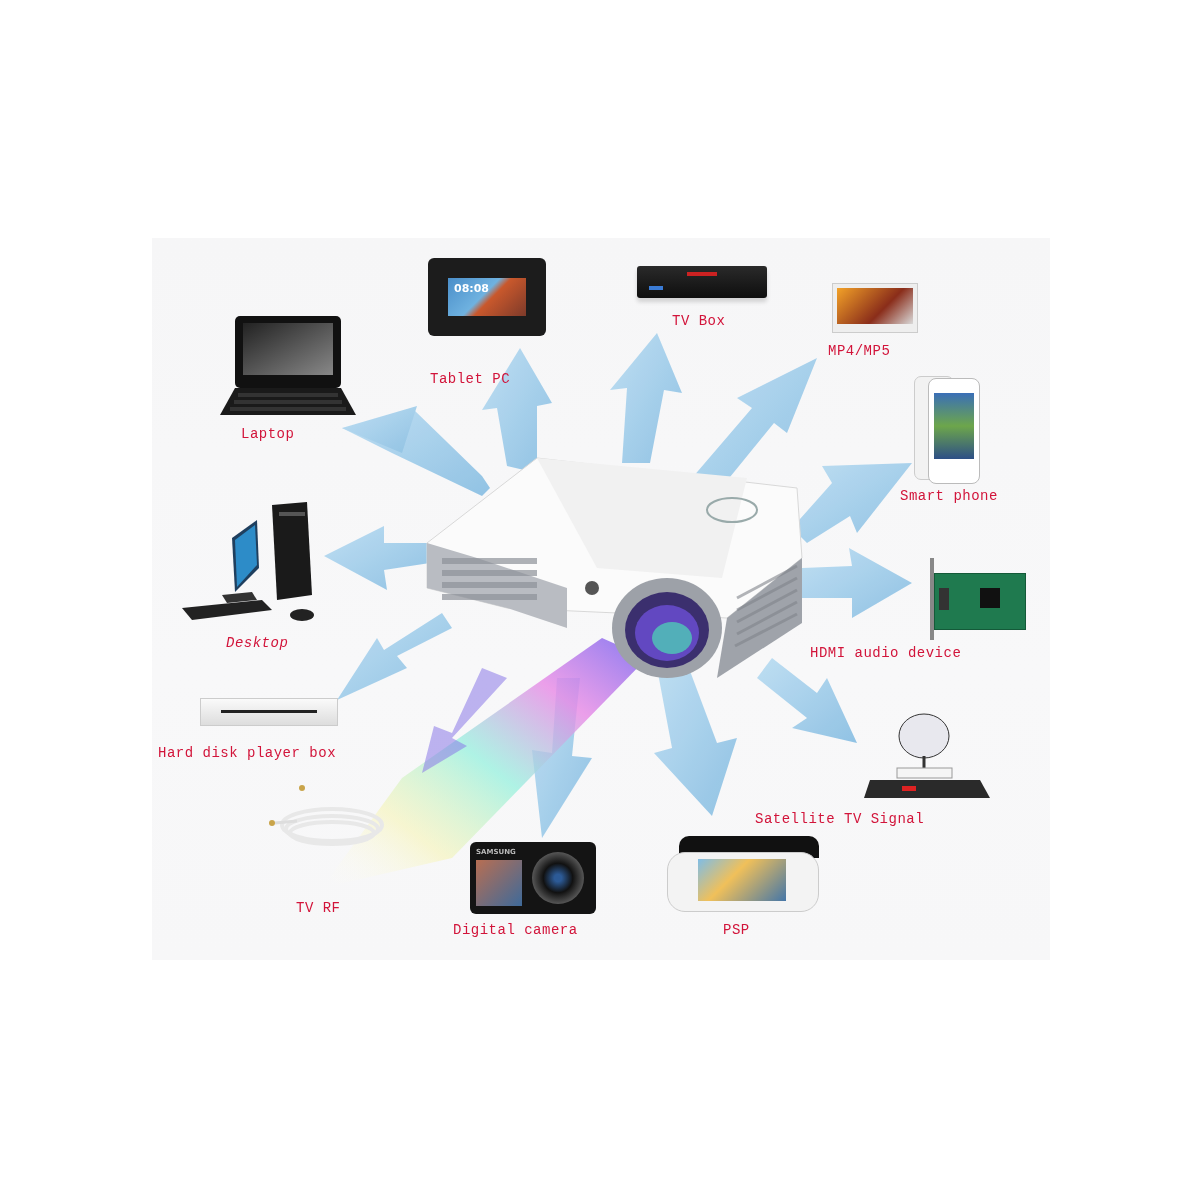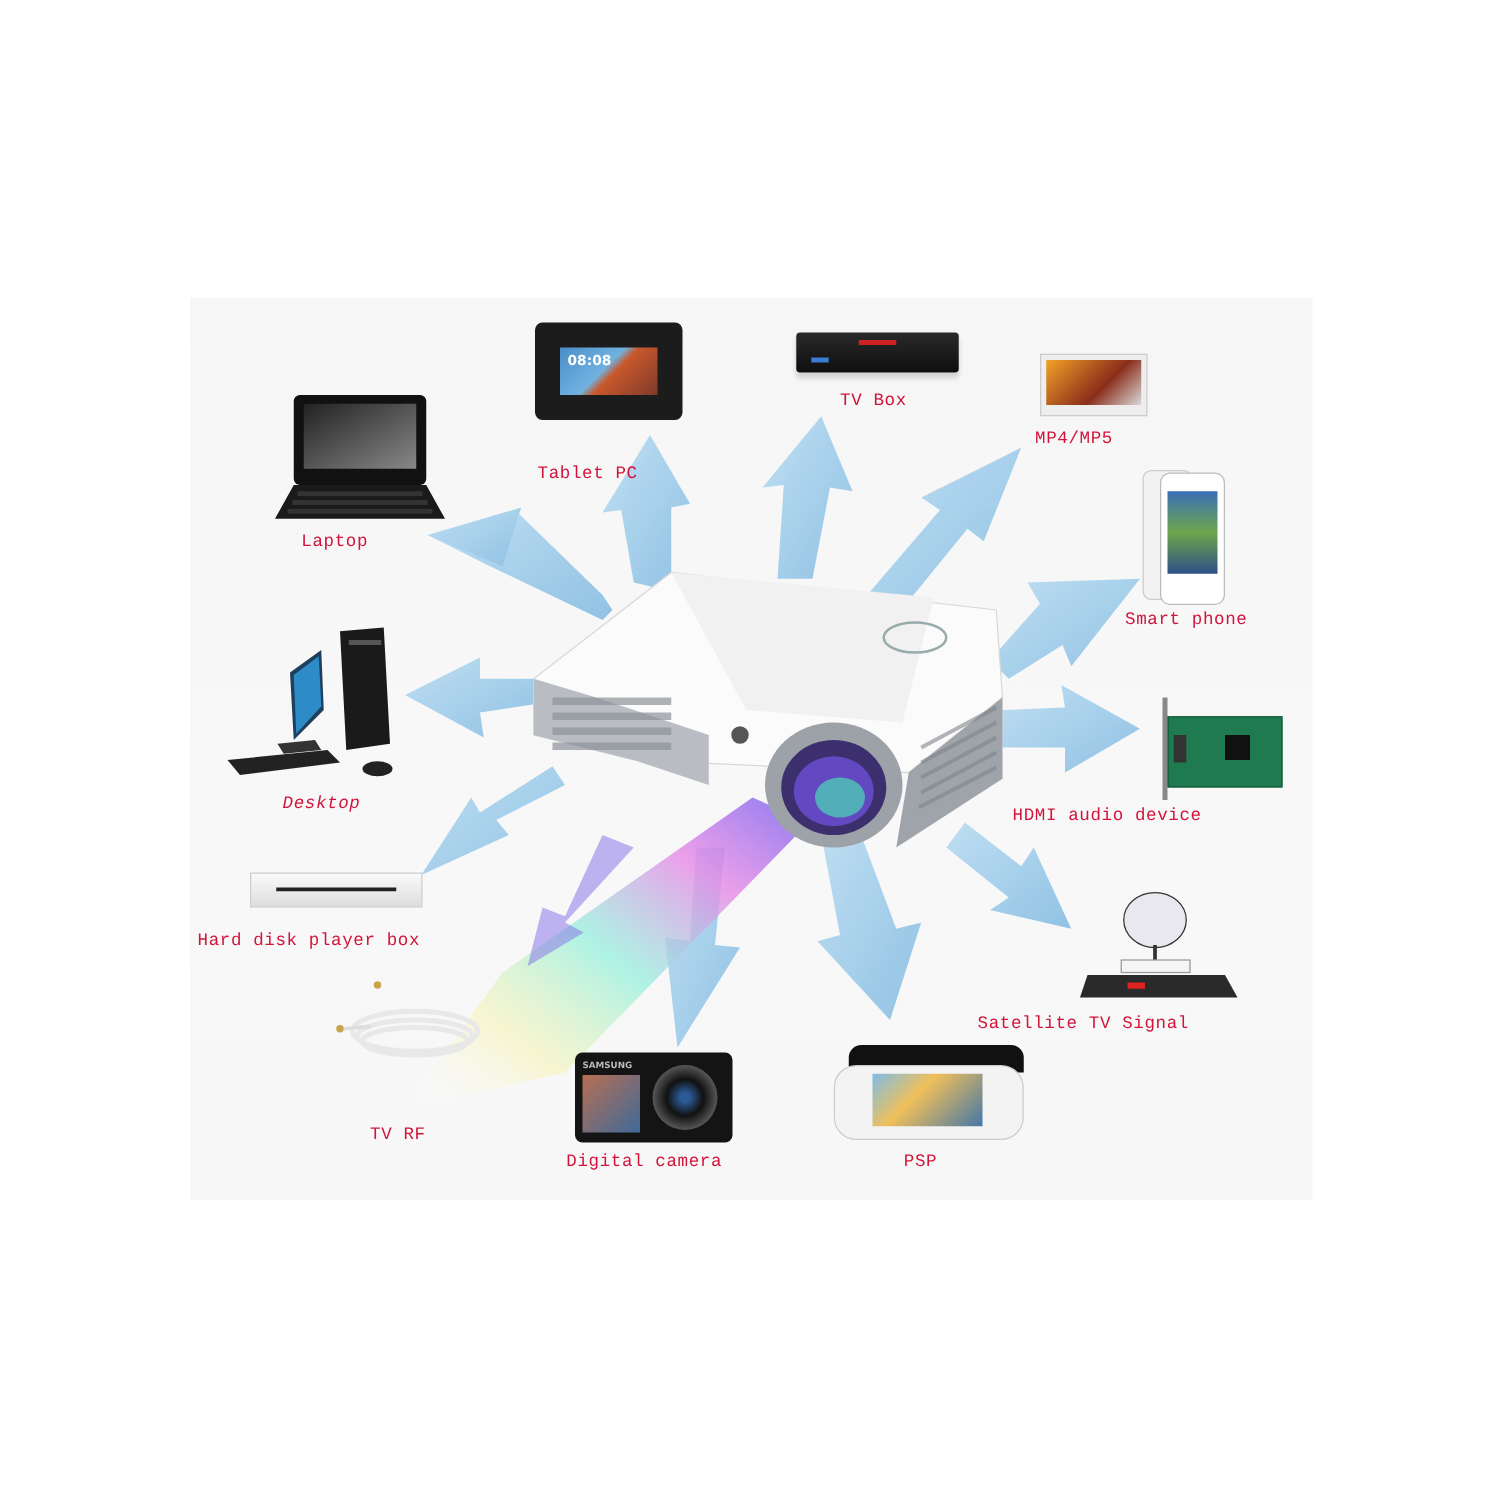--- a/index.html
+++ b/index.html
@@ -173,37 +173,37 @@
 
   <div class="dev" style="left:710px;top:470px;width:130px;height:100px;">
     <svg width="130" height="100" viewBox="0 0 130 100">
       <ellipse cx="62" cy="28" rx="25" ry="22" fill="#e8e8ee" stroke="#333" stroke-width="1"></ellipse>
       <line x1="62" y1="48" x2="62" y2="64" stroke="#333" stroke-width="3"></line>
       <rect x="35" y="60" width="55" height="10" fill="#f5f5f5" stroke="#999"></rect>
       <polygon points="8,72 118,72 128,90 2,90" fill="#2a2a2a"></polygon>
       <rect x="40" y="78" width="14" height="5" fill="#d22"></rect>
     </svg>
   </div>
-  <div class="lbl" style="left:630px;top:573px;">Satellite TV Signal</div>
+  <div class="lbl" style="left:603px;top:573px;">Satellite TV Signal</div>
 
   <div class="dev" style="left:115px;top:545px;width:120px;height:70px;">
     <svg width="120" height="70" viewBox="0 0 120 70">
       <g fill="none" stroke="#e8e8e8" stroke-width="4">
         <ellipse cx="65" cy="42" rx="50" ry="16"></ellipse>
         <ellipse cx="65" cy="46" rx="46" ry="13"></ellipse>
         <ellipse cx="65" cy="50" rx="42" ry="11"></ellipse>
       </g>
       <line x1="8" y1="40" x2="30" y2="38" stroke="#ddd" stroke-width="3"></line>
       <circle cx="5" cy="40" r="3" fill="#c9a44a"></circle>
       <circle cx="35" cy="5" r="3" fill="#c9a44a"></circle>
     </svg>
   </div>
   <div class="lbl" style="left:144px;top:662px;">TV RF</div>
 
-  <div class="dev" style="left:308px;top:604px;width:130px;height:80px;">
+  <div class="dev" style="left:318px;top:604px;width:130px;height:80px;">
     <div style="width:126px;height:72px;background:#141414;border-radius:6px;position:relative;">
       <span style="position:absolute;left:6px;top:6px;color:#bbb;font:bold 7px 'DejaVu Sans',sans-serif;">SAMSUNG</span>
       <div style="position:absolute;left:6px;top:18px;width:46px;height:46px;background:linear-gradient(135deg,#b86e52,#3e6a9a);"></div>
       <div style="position:absolute;left:62px;top:10px;width:52px;height:52px;border-radius:50%;background:radial-gradient(circle,#2c5a96 10%,#111 40%,#555 70%,#111 100%);"></div>
     </div>
   </div>
   <div class="lbl" style="left:301px;top:684px;">Digital camera</div>
 
   <div class="dev" style="left:515px;top:598px;width:160px;height:80px;">
     <div style="position:absolute;left:12px;top:0;width:140px;height:22px;background:#111;border-radius:10px 10px 0 0;"></div>

